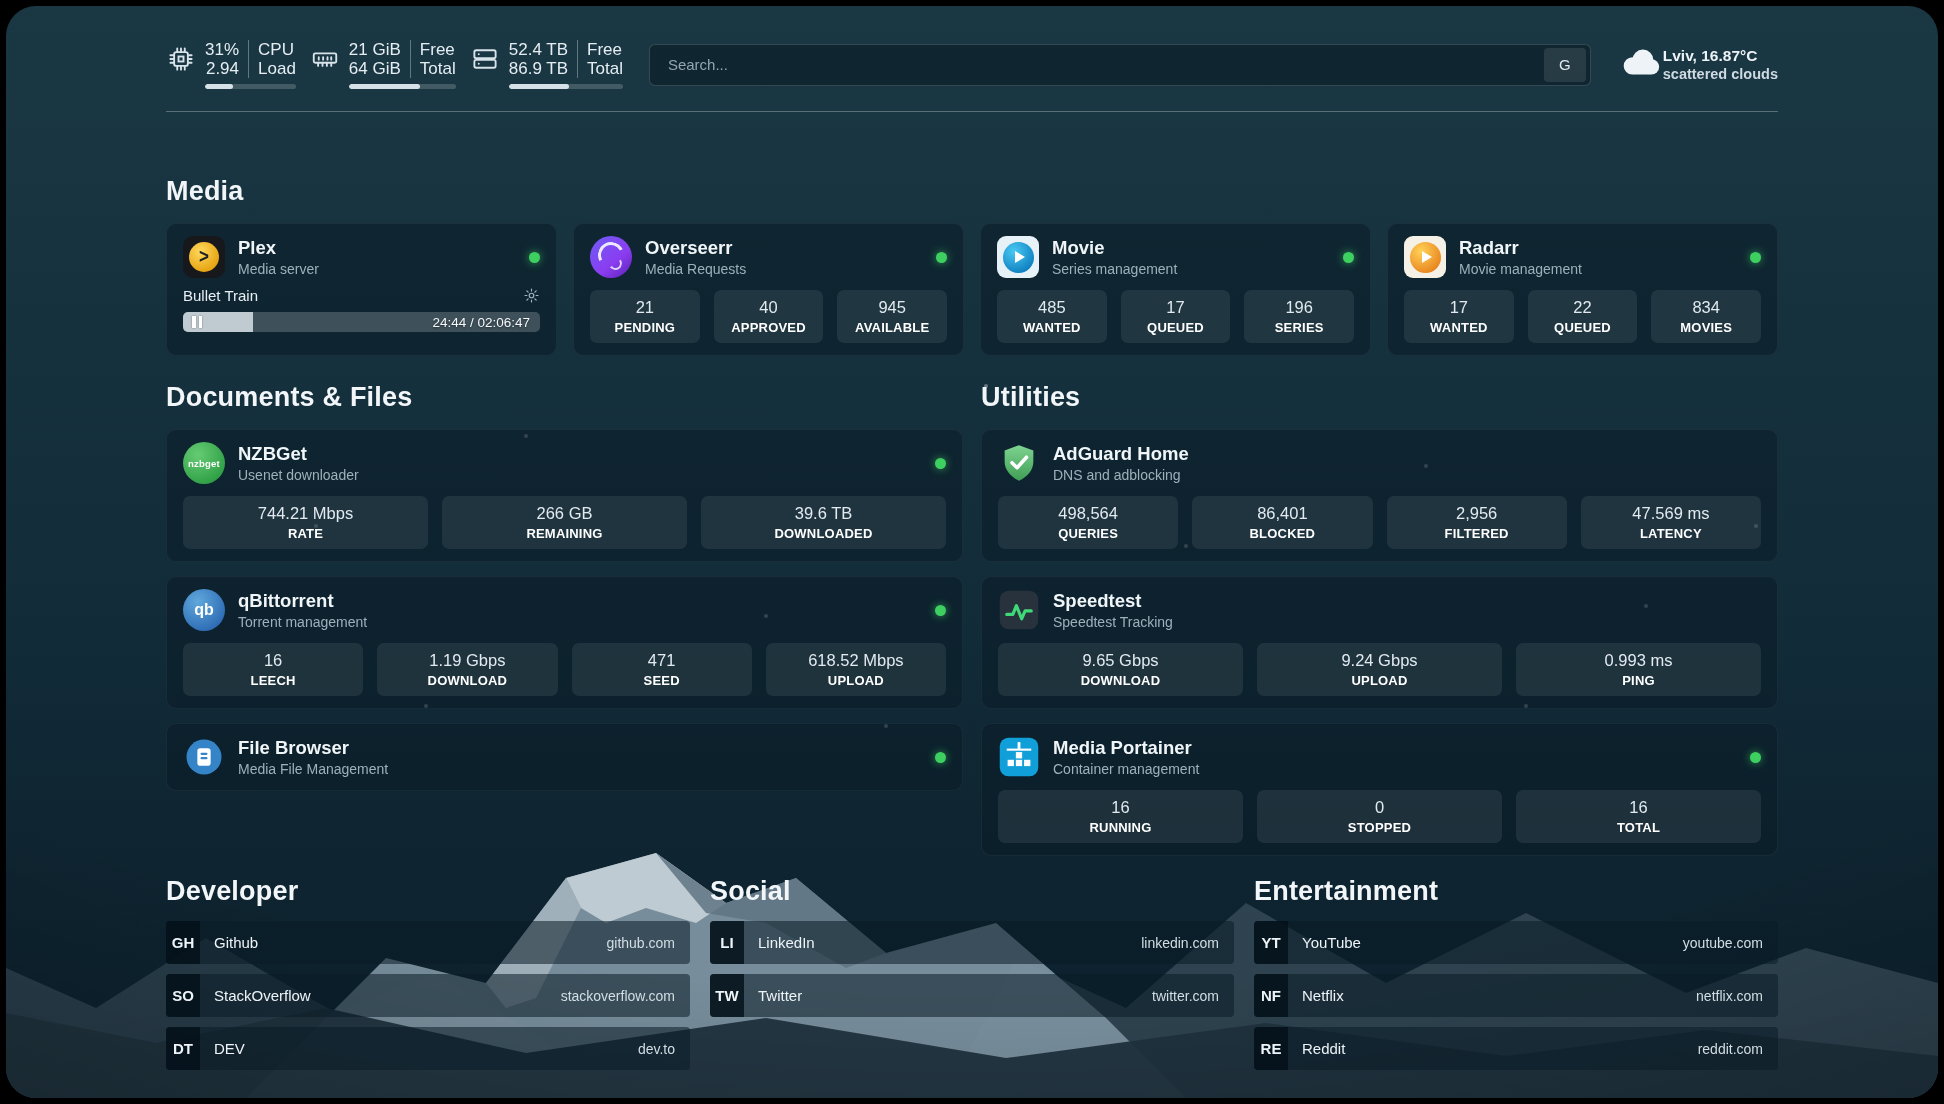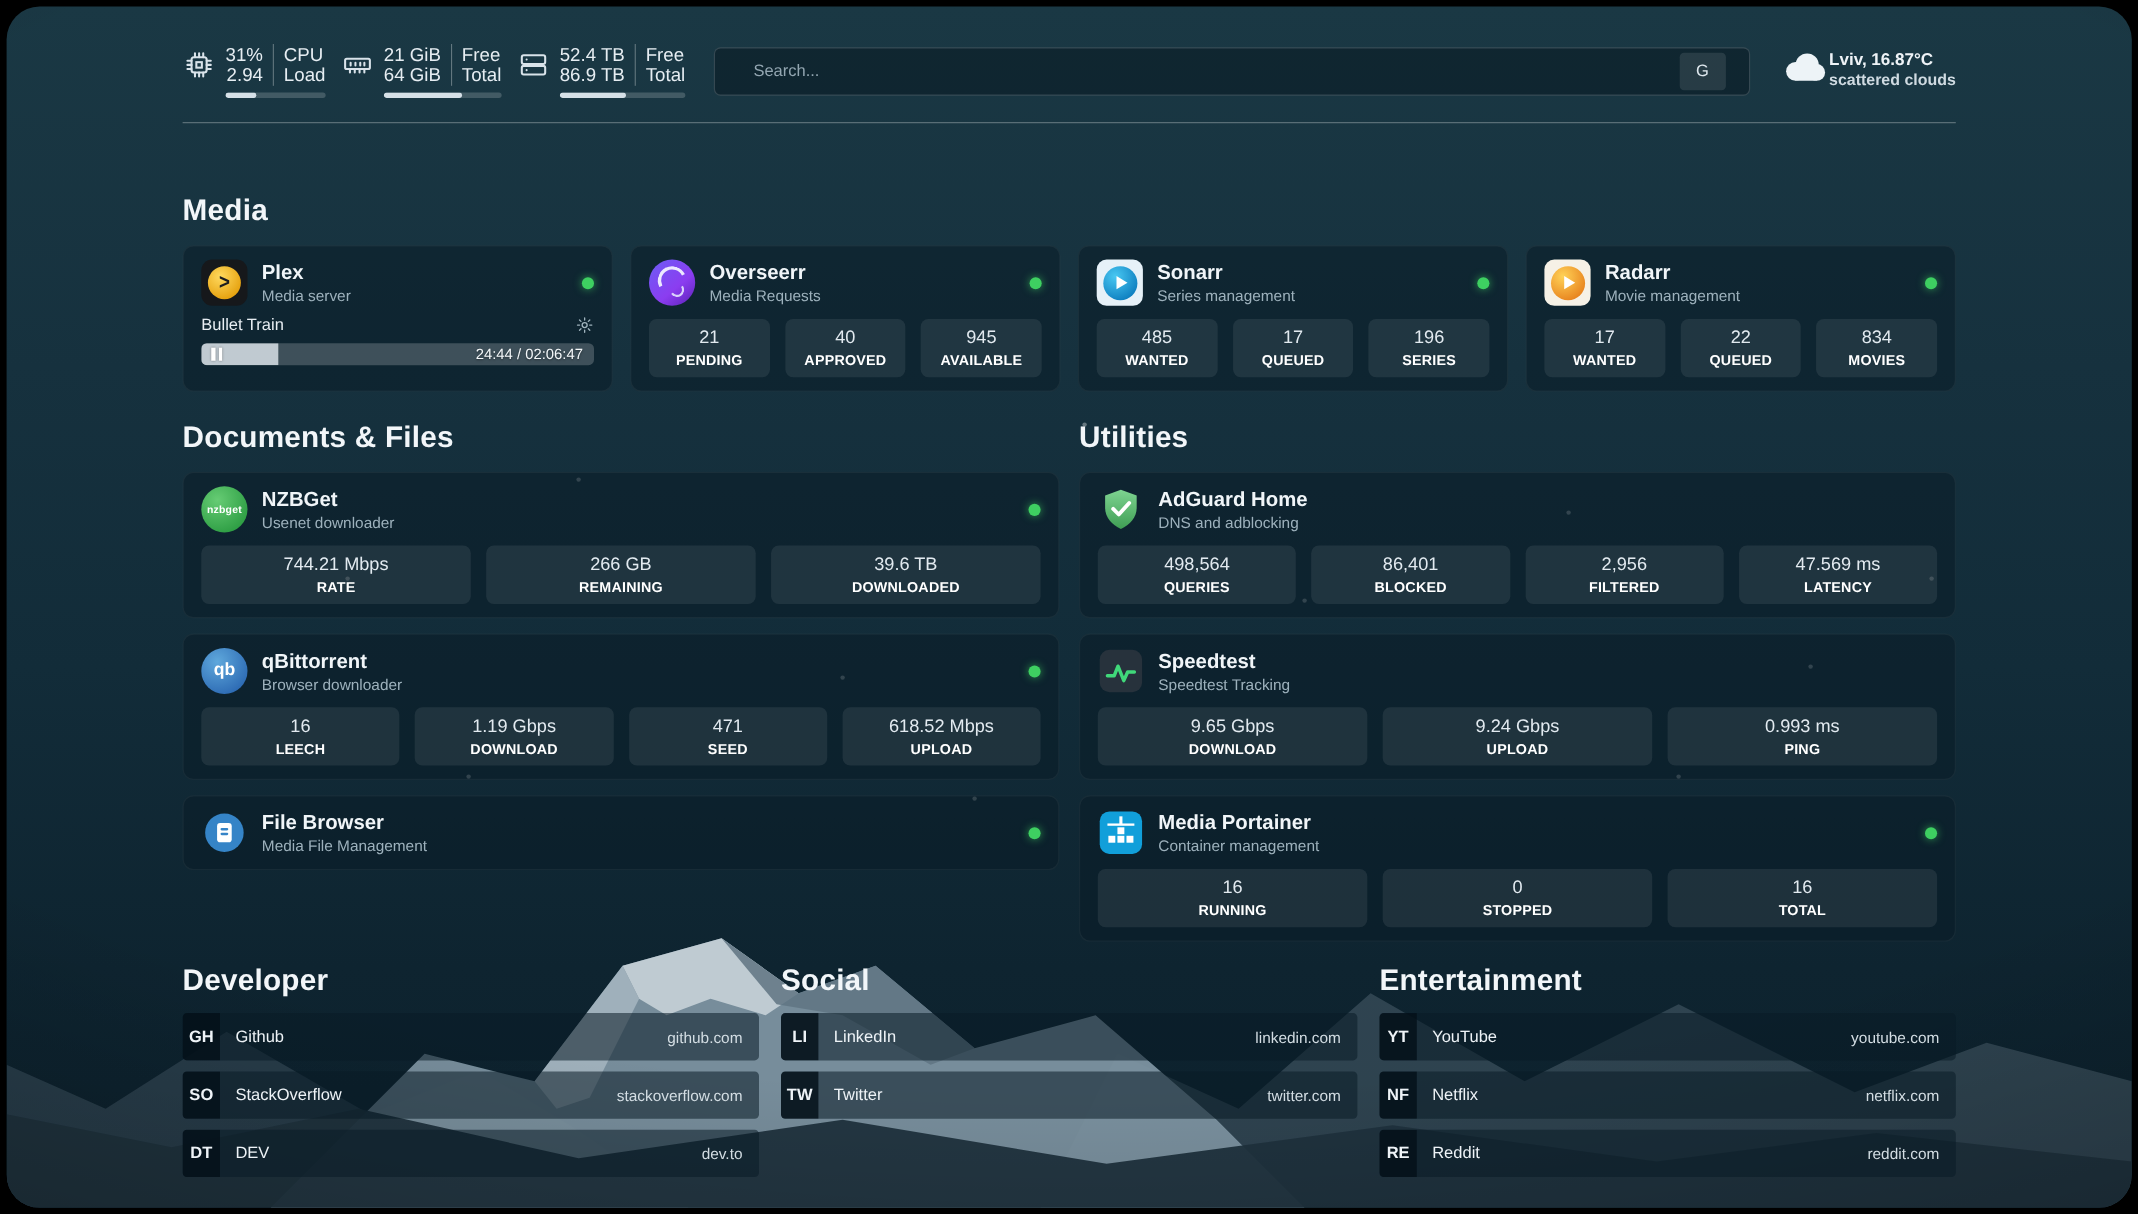--- a/index.html
+++ b/index.html
@@ -19,21 +19,21 @@
   .w-icon { color:#d9e3ea; margin-top:4px; }
   .w-body { display:flex; flex-direction:column; }
   .w-rows { display:flex; gap:9px; font-size:17px; color:#e6edf2; line-height:19px; }
   .w-vals { display:flex; flex-direction:column; align-items:flex-end; }
   .w-sep { width:1px; background:rgba(255,255,255,.32); align-self:stretch; }
   .w-labels { display:flex; flex-direction:column; }
   .w-bar { height:5px; background:rgba(255,255,255,.18); border-radius:3px; margin-top:6px; overflow:hidden; }
   .w-bar-fill { height:100%; background:#d6e0e7; border-radius:3px; width:0; }
 
   .search-wrap { flex:1; display:flex; align-items:center; height:42px; background:rgba(4,18,26,.45);
-                 border:1px solid rgba(255,255,255,.16); border-radius:6px; padding:21px; }
+                 border:1px solid rgba(255,255,255,.16); border-radius:6px; padding:4px; }
   .search-input { flex:1; background:transparent; border:none; outline:none; color:#e6edf2;
                   font-size:15px; padding:0 14px; font-family:inherit; }
   .search-input::placeholder { color:#93a6b1; }
   .g-btn { width:42px; height:34px; background:rgba(255,255,255,.10); border:none; border-radius:4px;
            color:#dfe8ee; font-size:15px; font-weight:500; cursor:pointer; font-family:inherit; }
 
   .weather { display:flex; align-items:flex-start; color:#eef3f7;font-weight:bold; }
   .weather-line1 { font-size:15.5px; }
   .weather-line2 { font-size:14.5px; color:#cfdae1; margin-top:1px; }
 
@@ -312,21 +312,21 @@
         </div>
 
         <div class="card">
           <div class="card-header">
             <span class="app-icon sonarr-bg">
               <span class="sonarr-circle">
                   <i class="play-tri"></i>
                 </span>
             </span>
             <div class="app-titles">
-              <div class="app-name">Sonarr</div>
+              <div class="app-name">Movie</div>
               <div class="app-sub">Series management</div>
             </div>
             <span class="status-dot"></span>
           </div>
           <div class="stats-row">
             <div class="stat">
               <div class="stat-value">485</div>
               <div class="stat-label">WANTED</div>
             </div>
             <div class="stat">
@@ -402,21 +402,21 @@
           </div>
         </div>
 
         <div class="card">
           <div class="card-header">
             <span class="app-icon qb-bg">
               <span class="qb-text">qb</span>
             </span>
             <div class="app-titles">
               <div class="app-name">qBittorrent</div>
-              <div class="app-sub">Browser downloader</div>
+              <div class="app-sub">Torrent management</div>
             </div>
             <span class="status-dot"></span>
           </div>
           <div class="stats-row">
             <div class="stat">
               <div class="stat-value">16</div>
               <div class="stat-label">LEECH</div>
             </div>
             <div class="stat">
               <div class="stat-value">1.19 Gbps</div>

